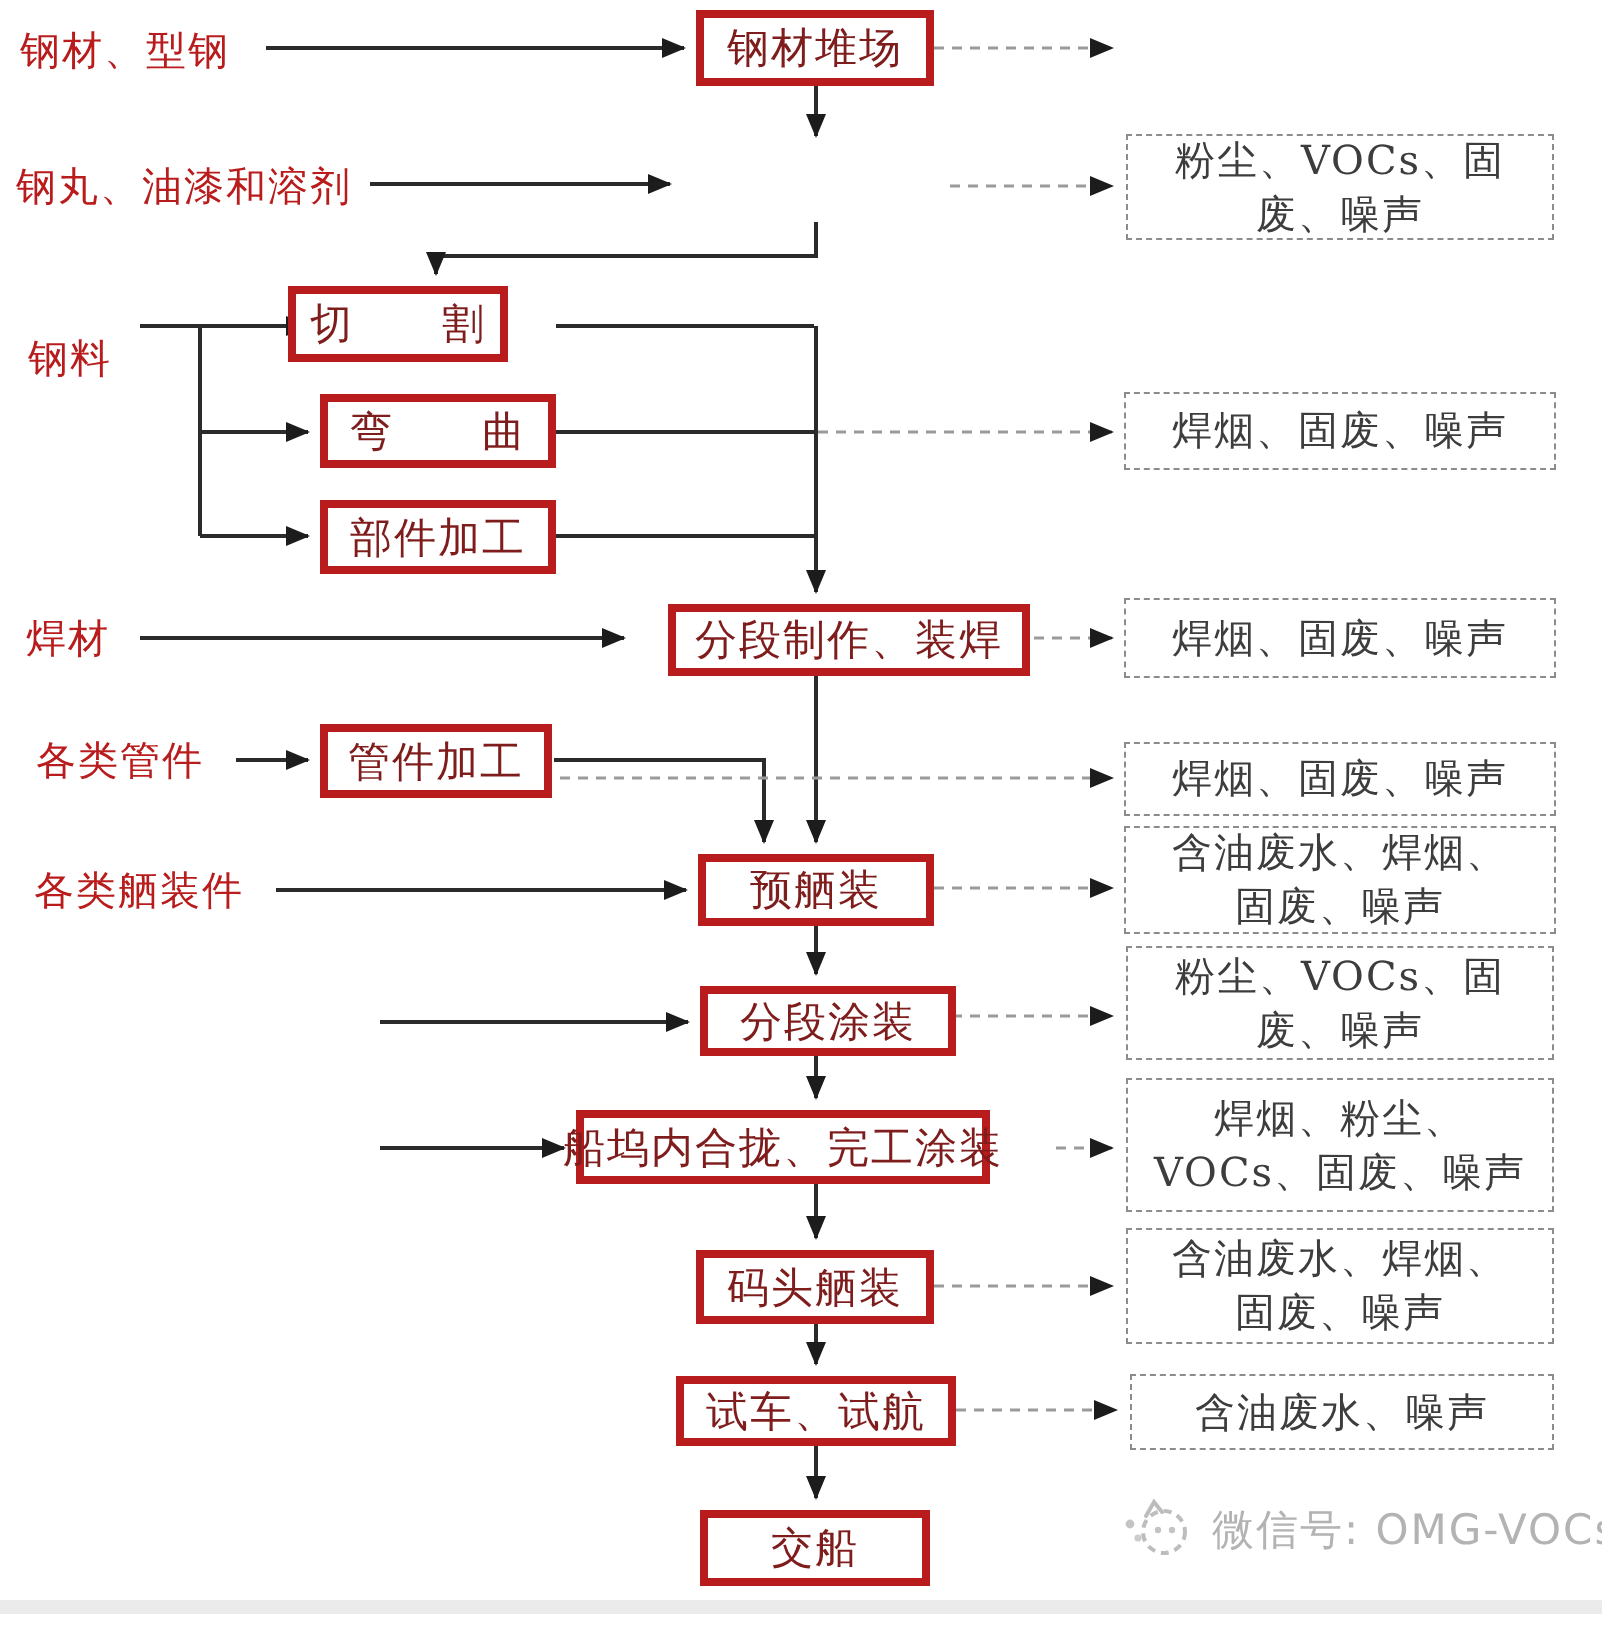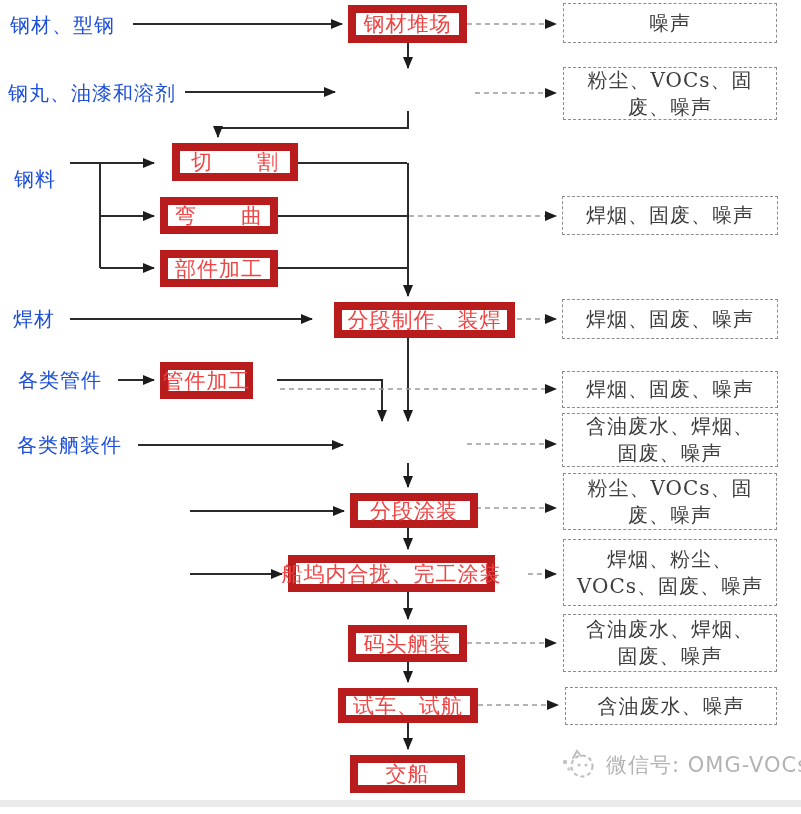--- a/index.html
+++ b/index.html
@@ -2,27 +2,27 @@
 <html><head>
 <meta charset="utf-8">
 <style>
   html,body{margin:0;padding:0;background:#ffffff;}
   .canvas{
     position:relative;width:801px;height:814px;background:#ffffff;overflow:hidden;
     font-family:"DejaVu Serif","Liberation Serif",serif;color:#333;
   }
   .wires{position:absolute;left:0;top:0;width:801px;height:814px;}
   .ilabel{
-    position:absolute;font-size:20px;color:#1d4ed8;white-space:nowrap;
+    position:absolute;font-size:20px;color:#b91c1c;white-space:nowrap;
     letter-spacing:1px;line-height:24px;
   }
   .pbox{
-    position:absolute;border:8px solid #b91c1c;background:#fff;box-sizing:border-box;
+    position:absolute;border:4px solid #b91c1c;background:#fff;box-sizing:border-box;
     display:flex;align-items:center;justify-content:center;
-    font-size:21px;color:#ef4444;letter-spacing:1px;white-space:pre;
+    font-size:21px;color:#7f1d1d;letter-spacing:1px;white-space:pre;
   }
   .ebox{
     position:absolute;border:1px dashed #8c8c8c;background:#fff;box-sizing:border-box;
     display:flex;align-items:center;justify-content:center;text-align:center;
     font-size:20px;color:#3d3d3d;letter-spacing:1px;line-height:27px;white-space:pre-line;
     padding:1px 4px;
   }
   .watermark{
     position:absolute;left:560px;top:748px;display:flex;align-items:center;gap:8px;
     color:#b3b3b3;font-size:21px;letter-spacing:1px;white-space:nowrap;
@@ -85,32 +85,32 @@
   </svg>
 
   <div class="ilabel" style="left:10px;top:13px">钢材、型钢</div>
   <div class="ilabel" style="left:8px;top:81px">钢丸、油漆和溶剂</div>
   <div class="ilabel" style="left:14px;top:167px">钢料</div>
   <div class="ilabel" style="left:13px;top:307px">焊材</div>
   <div class="ilabel" style="left:18px;top:368px">各类管件</div>
   <div class="ilabel" style="left:17px;top:433px">各类舾装件</div>
 
   <div class="pbox" style="left:348px;top:5px;width:119px;height:38px">钢材堆场</div>
-  <div class="pbox" style="left:172px;top:143px;width:126px;height:38px">切　　割</div>
+  <div class="pbox" style="left:144px;top:143px;width:110px;height:38px">切　　割</div>
   <div class="pbox" style="left:160px;top:197px;width:118px;height:37px">弯　　曲</div>
   <div class="pbox" style="left:160px;top:250px;width:118px;height:37px">部件加工</div>
   <div class="pbox" style="left:334px;top:302px;width:181px;height:36px">分段制作、装焊</div>
-  <div class="pbox" style="left:160px;top:362px;width:93px;height:37px">管件加工</div>
+  <div class="pbox" style="left:160px;top:362px;width:116px;height:37px">管件加工</div>
+  <div class="pbox" style="left:349px;top:427px;width:118px;height:36px">预舾装</div>
   <div class="pbox" style="left:350px;top:493px;width:128px;height:35px">分段涂装</div>
   <div class="pbox" style="left:288px;top:555px;width:207px;height:37px">船坞内合拢、完工涂装</div>
   <div class="pbox" style="left:348px;top:625px;width:119px;height:37px">码头舾装</div>
   <div class="pbox" style="left:338px;top:688px;width:140px;height:35px">试车、试航</div>
   <div class="pbox" style="left:350px;top:755px;width:115px;height:38px">交船</div>
 
-  <div class="ebox" style="left:563px;top:3px;width:214px;height:40px">噪声</div>
   <div class="ebox" style="left:563px;top:67px;width:214px;height:53px">粉尘、VOCs、固
 废、噪声</div>
   <div class="ebox" style="left:562px;top:196px;width:216px;height:39px">焊烟、固废、噪声</div>
   <div class="ebox" style="left:562px;top:299px;width:216px;height:40px">焊烟、固废、噪声</div>
   <div class="ebox" style="left:562px;top:371px;width:216px;height:37px">焊烟、固废、噪声</div>
   <div class="ebox" style="left:562px;top:413px;width:216px;height:54px">含油废水、焊烟、
 固废、噪声</div>
   <div class="ebox" style="left:563px;top:473px;width:214px;height:57px">粉尘、VOCs、固
 废、噪声</div>
   <div class="ebox" style="left:563px;top:539px;width:214px;height:67px">焊烟、粉尘、

